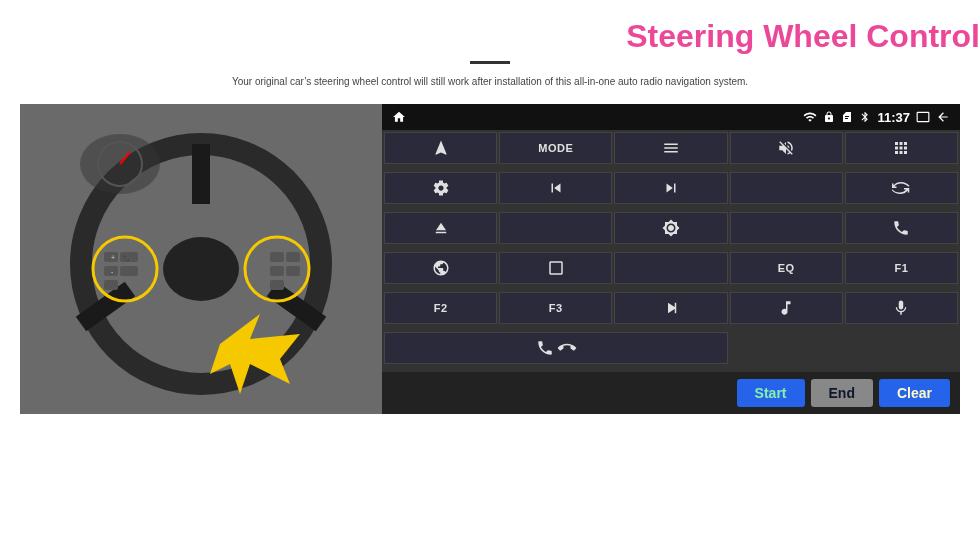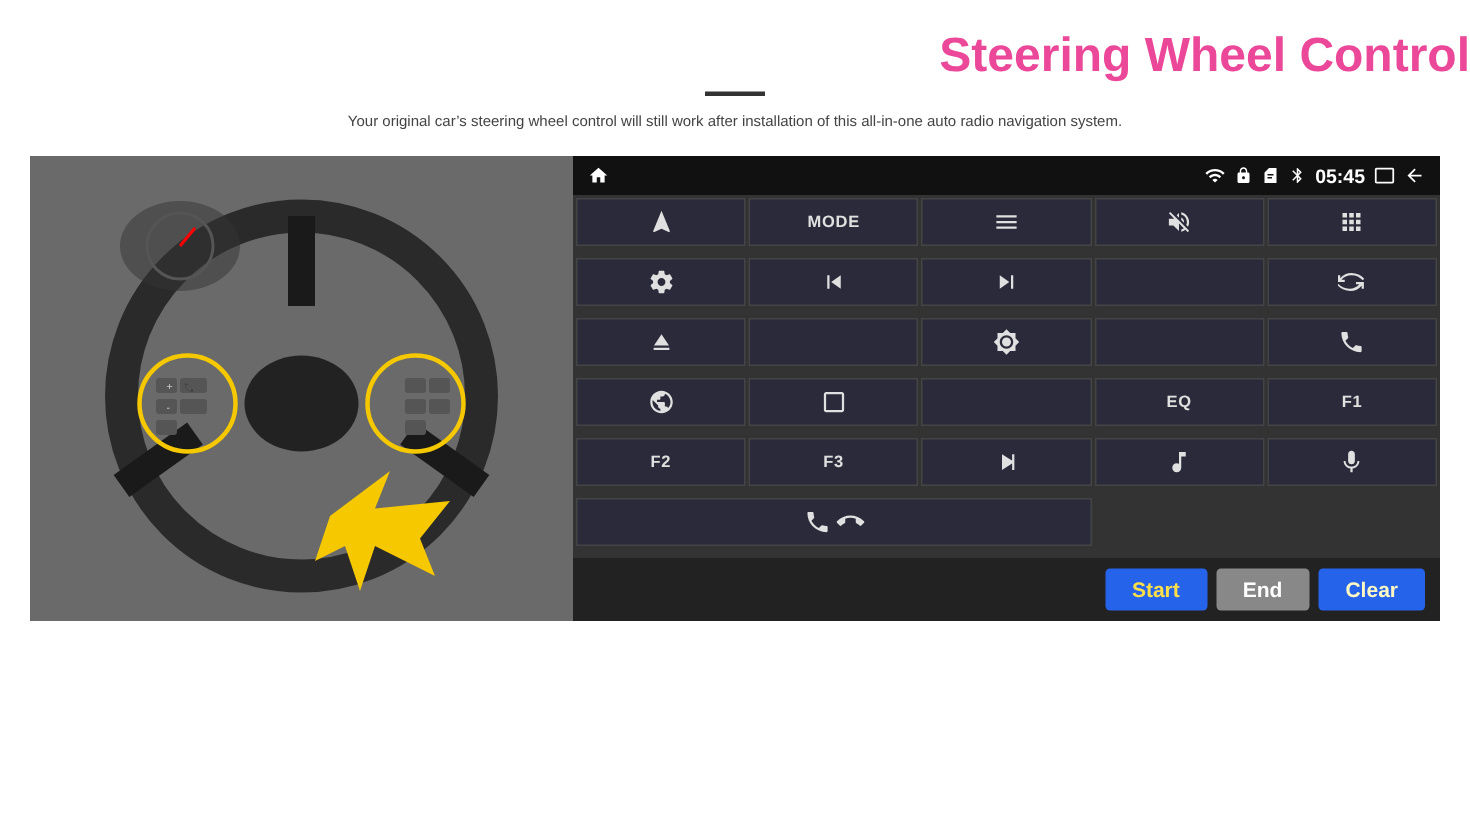--- a/index.html
+++ b/index.html
@@ -90,22 +90,22 @@
       height: 42px;
     }
     .action-btn {
       padding: 6px 18px;
       border: none;
       border-radius: 3px;
       font-size: 14px;
       font-weight: bold;
       cursor: pointer;
     }
-    .btn-start { background: #2563eb; color: #fde047; }
-    .btn-end { background: #888; color: #ffffff; }
+    .btn-start { background: #2563eb; color: #86efac; }
+    .btn-end { background: #888; color: #0f172a; }
     .btn-clear { background: #2563eb; color: #fef9c3; }
     
     .sw-image {
       width: 362px;
       height: 310px;
       background: linear-gradient(135deg, #7a7a7a 0%, #b0b0b0 40%, #8a8a8a 100%);
       position: relative;
     }
   </style>
 </head>
@@ -176,21 +176,21 @@
             <path d="M18 8h-1V6c0-2.76-2.24-5-5-5S7 3.24 7 6v2H6c-1.1 0-2 .9-2 2v10c0 1.1.9 2 2 2h12c1.1 0 2-.9 2-2V10c0-1.1-.9-2-2-2zm-6 9c-1.1 0-2-.9-2-2s.9-2 2-2 2 .9 2 2-.9 2-2 2zm3.1-9H8.9V6c0-1.71 1.39-3.1 3.1-3.1 1.71 0 3.1 1.39 3.1 3.1v2z"></path>
           </svg>
 
         <svg width="12" height="12" viewBox="0 0 24 24" fill="white">
             <path d="M19 2h-9L4 8v14h16V2zm-5 14H8v-2h6v2zm2-4H8v-2h8v2z"></path>
           </svg>
 
         <svg width="12" height="12" viewBox="0 0 24 24" fill="white">
             <path d="M17.71 7.71L12 2h-1v7.59L6.41 5 5 6.41 10.59 12 5 17.59 6.41 19 11 14.41V22h1l5.71-5.71-4.3-4.29 4.3-4.29zM13 5.83l1.88 1.88L13 9.59V5.83zm1.88 10.46L13 18.17v-3.76l1.88 1.88z"></path>
           </svg>
-        <span class="status-time">05:45</span>
+        <span class="status-time">11:37</span>
 
         <svg width="14" height="14" viewBox="0 0 24 24" fill="white">
             <path d="M21 3H3c-1.1 0-2 .9-2 2v14c0 1.1.9 2 2 2h18c1.1 0 2-.9 2-2V5c0-1.1-.9-2-2-2zm0 16H3V5h18v14z"></path>
           </svg>
 
         <svg width="14" height="14" viewBox="0 0 24 24" fill="white">
             <path d="M20 11H7.83l5.59-5.59L12 4l-8 8 8 8 1.41-1.41L7.83 13H20v-2z"></path>
           </svg>
       </div>
     </div>

